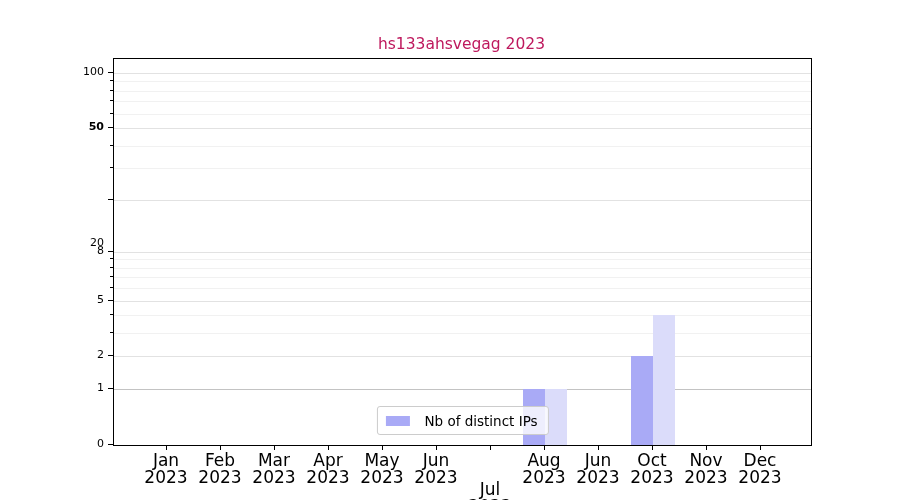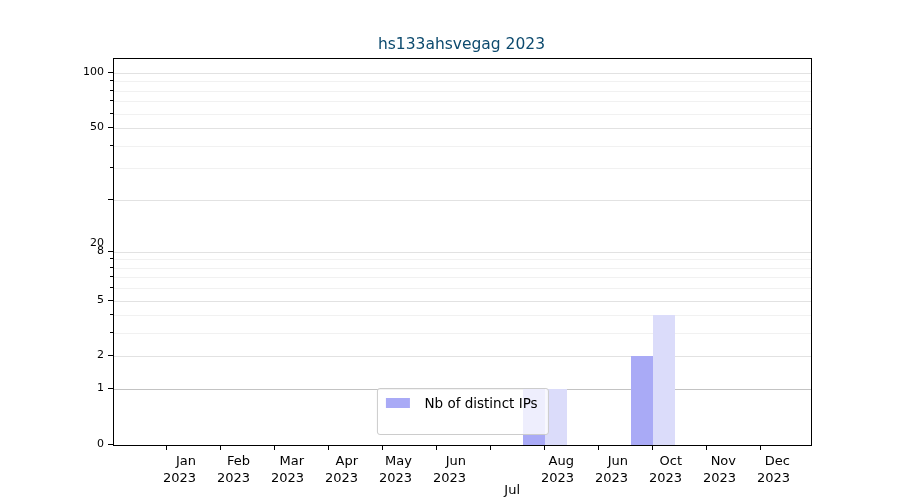--- a/index.html
+++ b/index.html
@@ -9,21 +9,21 @@
     background: #ffffff;
     font-family: "DejaVu Sans", sans-serif;
     color: #000000;
     overflow: hidden;
   }
   .chart-title {
     position: absolute;
     left: 113px; top: 35px; width: 697px; height: 19px;
     text-align: center;
     font-size: 15.5px; line-height: 19px;
-    color: #0c4a6e;
+    color: #be185d;
   }
   .plot-area {
     position: absolute;
     left: 113px; top: 58px; width: 697px; height: 386px;
     border: 1px solid #000000;
     box-sizing: content-box;
     background: #ffffff;
   }
   .gridline {
     position: absolute; left: 0; width: 697px; height: 1px;
@@ -38,31 +38,31 @@
   .y-tick-mark.minor { width: 3px; background: #000000; }
   .x-tick-mark {
     position: absolute; width: 1px; height: 5px; background: #000000;
   }
   .y-tick-label {
     position: absolute; left: 40px; width: 64px; height: 16px;
     text-align: right; font-size: 11px; line-height: 16px;
   }
   .x-tick-label {
     position: absolute; width: 60px; height: 34px;
-    text-align: right; font-size: 13px; line-height: 17px;
+    text-align: center; font-size: 17px; line-height: 17px;
     white-space: pre-line;
   }
   .legend {
     position: absolute;
     left: 50%; bottom: 10px;
     transform: translateX(-50%);
     background: rgba(255, 255, 255, 0.8);
     border: 1px solid #cccccc;
     border-radius: 3px;
-    padding: 7px 10px 24px 8px;
+    padding: 7px 10px 6px 8px;
     display: flex; flex-direction: column; 
     z-index: 5;
     justify-content: center;
   }
   .legend-item { display: flex; align-items: center; white-space: nowrap; }
   .legend-swatch {
     width: 24px; height: 10px; margin-right: 15px; flex: 0 0 auto;
   }
   .legend-label { font-size: 13.5px; line-height: 14px; color: #000000; }
 </style>
@@ -120,21 +120,21 @@
     <div class="y-tick-label" style="top: 380.114px;">1</div>
     <div class="y-tick-mark" style="left: 108px; top: 355.422px;"></div>
     <div class="y-tick-label" style="top: 347.422px;">2</div>
     <div class="y-tick-mark" style="left: 108px; top: 299.536px;"></div>
     <div class="y-tick-label" style="top: 291.536px;">5</div>
     <div class="y-tick-mark" style="left: 108px; top: 250.665px;"></div>
     <div class="y-tick-label" style="top: 242.665px;">8</div>
     <div class="y-tick-mark" style="left: 108px; top: 198.53px;"></div>
     <div class="y-tick-label" style="top: 190.53px; margin-top: 44px;">20</div>
     <div class="y-tick-mark" style="left: 108px; top: 126.99px;"></div>
-    <div class="y-tick-label" style="top: 118.99px;">50</div>
+    <div class="y-tick-label" style="top: 118.99px; font-weight: bold;">50</div>
     <div class="y-tick-mark" style="left: 108px; top: 71.8977px;"></div>
     <div class="y-tick-label" style="top: 63.8977px;">100</div>
     <div class="x-tick-mark" style="left: 166px; top: 445px;"></div>
     <div class="x-tick-label" style="left: 136px; top: 452px;">Jan
 2023</div>
     <div class="x-tick-mark" style="left: 220px; top: 445px;"></div>
     <div class="x-tick-label" style="left: 190px; top: 452px;">Feb
 2023</div>
     <div class="x-tick-mark" style="left: 274px; top: 445px;"></div>
     <div class="x-tick-label" style="left: 244px; top: 452px;">Mar

